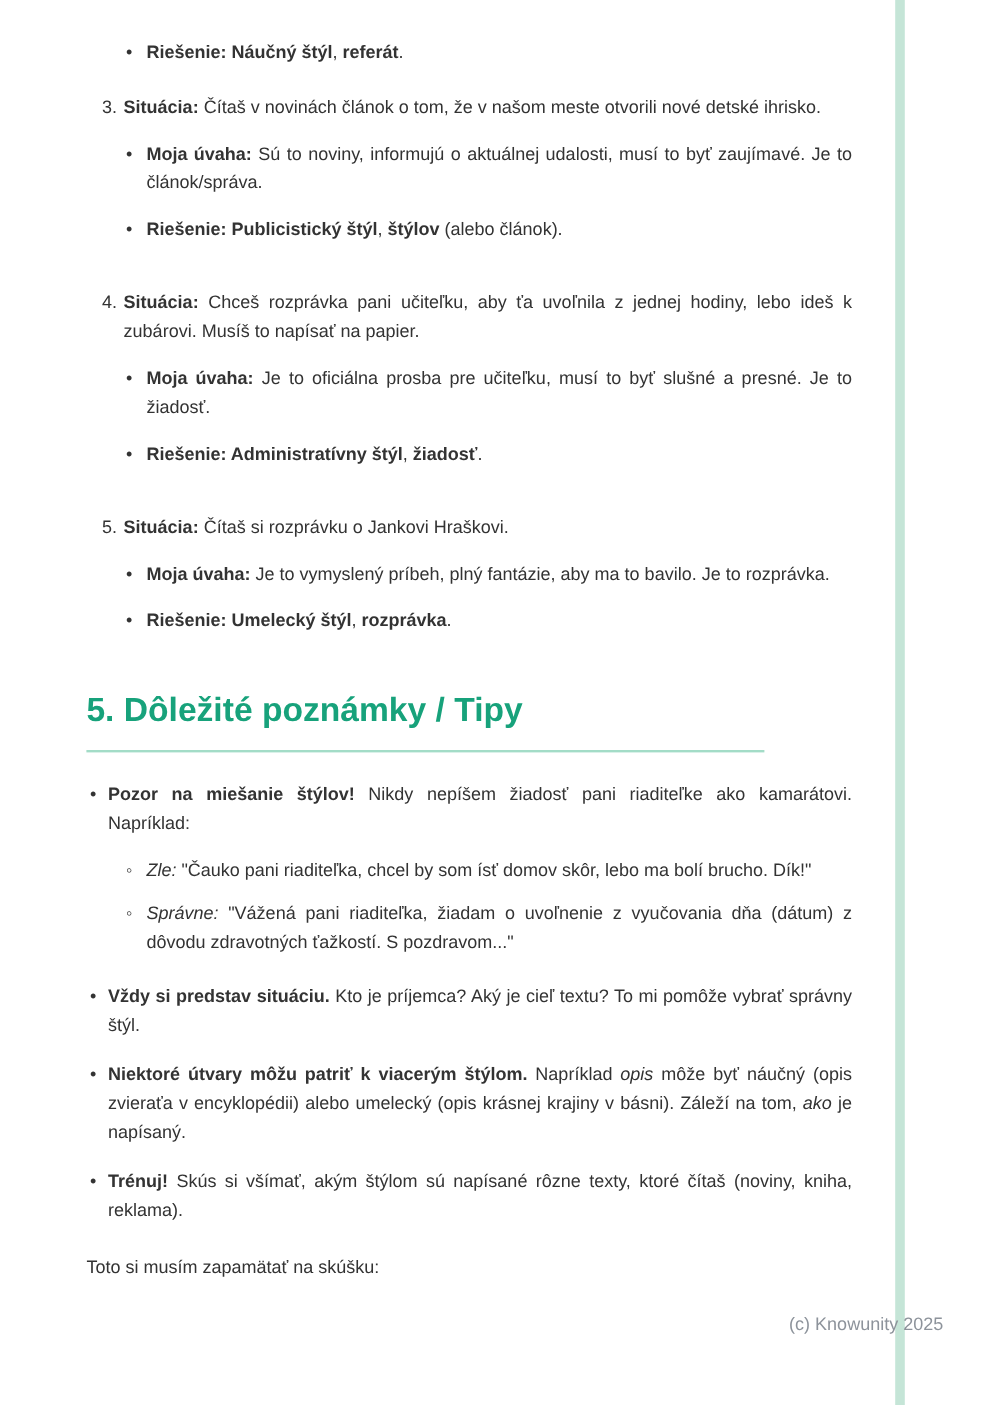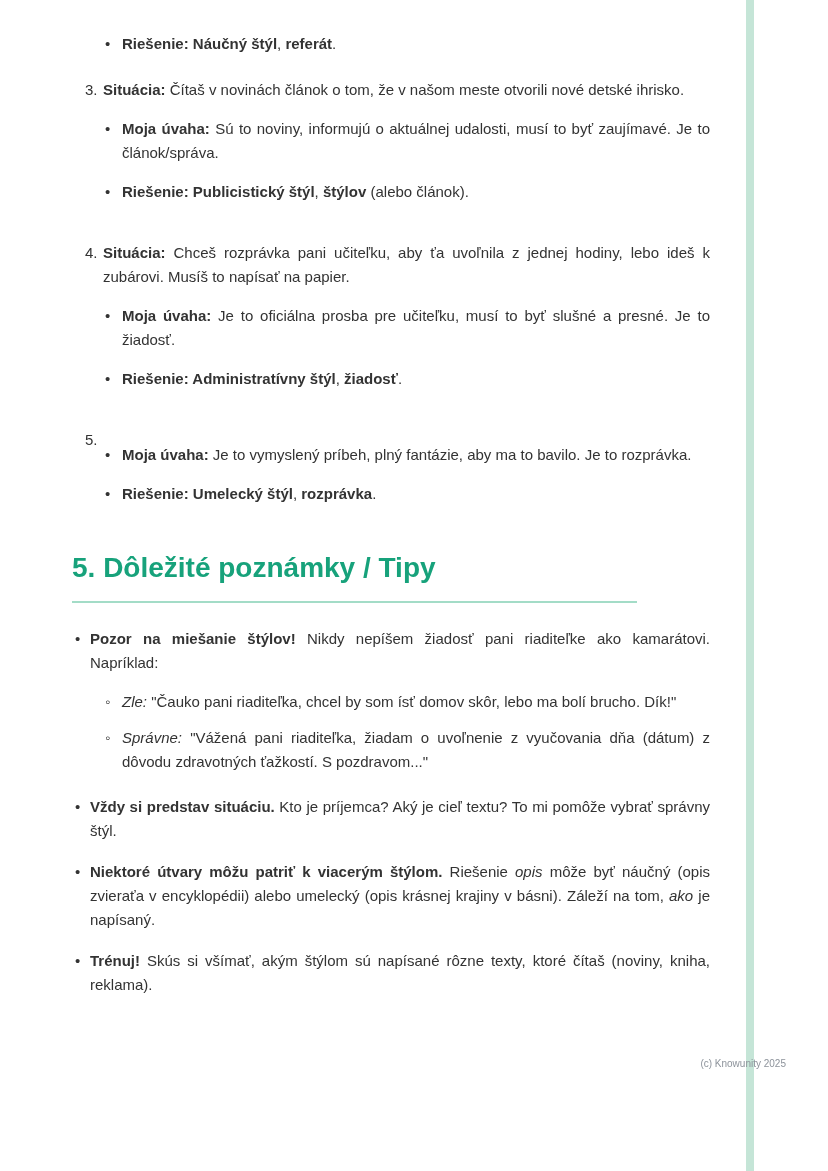--- a/index.html
+++ b/index.html
@@ -45,22 +45,22 @@
   .tip-item{display:flex;padding-left:3px;margin:17px 0 15px 0;}
   .tip-item .bullet-glyph{width:15px;}
   .sub-item{display:flex;padding-left:33px;margin:8px 0 12px 0;}
   .sub-item .bullet-glyph{width:17px;}
   .closing{margin:24px 0 0 0;}
   .accent-bar{
     position:absolute;top:0;left:746px;width:8px;height:1171px;
     background:var(--accent-bar-color);
   }
   .copyright{
-    position:absolute;top:1058px;right:42px;
-    font-size:10px;line-height:12px;color:var(--muted-color);
+    position:absolute;top:1098px;right:42px;
+    font-size:15px;line-height:12px;color:var(--muted-color);
     z-index:2;
   }
 </style>
 </head>
 <body>
 
 <div class="page">
 
   <div class="situation" style="margin-top:0;margin-bottom:18px;">
     <span class="num"></span>
@@ -98,20 +98,21 @@
       <div class="bullet-item">
         <span class="bullet-glyph">•</span>
         <div class="bullet-text rich"><span class="b">Riešenie: Administratívny štýl</span><span>, </span><span class="b">žiadosť</span><span>.</span></div>
       </div>
     </div>
   </div>
 
   <div class="situation">
     <span class="num">5.</span>
     <div class="sit-body">
+      <div class="sit-text rich"><span class="b">Situácia:</span><span> Čítaš si rozprávku o Jankovi Hraškovi.</span></div>
       <div class="bullet-item">
         <span class="bullet-glyph">•</span>
         <div class="bullet-text rich"><span class="b">Moja úvaha:</span><span> Je to vymyslený príbeh, plný fantázie, aby ma to bavilo. Je to rozprávka.</span></div>
       </div>
       <div class="bullet-item">
         <span class="bullet-glyph">•</span>
         <div class="bullet-text rich"><span class="b">Riešenie: Umelecký štýl</span><span>, </span><span class="b">rozprávka</span><span>.</span></div>
       </div>
     </div>
   </div>
@@ -130,26 +131,27 @@
     <div class="sub-item">
       <span class="bullet-glyph">◦</span>
       <div class="bullet-text rich"><span class="i">Správne:</span><span> "Vážená pani riaditeľka, žiadam o uvoľnenie z vyučovania dňa (dátum) z dôvodu zdravotných ťažkostí. S pozdravom..."</span></div>
     </div>
     <div class="tip-item" style="margin-top:21px;">
       <span class="bullet-glyph">•</span>
       <div class="bullet-text rich"><span class="b">Vždy si predstav situáciu.</span><span> Kto je príjemca? Aký je cieľ textu? To mi pomôže vybrať správny štýl.</span></div>
     </div>
     <div class="tip-item">
       <span class="bullet-glyph">•</span>
-      <div class="bullet-text rich"><span class="b">Niektoré útvary môžu patriť k viacerým štýlom.</span><span> Riešenie </span><span class="i">opis</span><span> môže byť náučný (opis zvieraťa v encyklopédii) alebo umelecký (opis krásnej krajiny v básni). Záleží na tom, </span><span class="i">ako</span><span> je napísaný.</span></div>
+      <div class="bullet-text rich"><span class="b">Niektoré útvary môžu patriť k viacerým štýlom.</span><span> Napríklad </span><span class="i">opis</span><span> môže byť náučný (opis zvieraťa v encyklopédii) alebo umelecký (opis krásnej krajiny v básni). Záleží na tom, </span><span class="i">ako</span><span> je napísaný.</span></div>
     </div>
     <div class="tip-item">
       <span class="bullet-glyph">•</span>
       <div class="bullet-text rich"><span class="b">Trénuj!</span><span> Skús si všímať, akým štýlom sú napísané rôzne texty, ktoré čítaš (noviny, kniha, reklama).</span></div>
     </div>
   </div>
 
 
+  <p class="closing">Toto si musím zapamätať na skúšku:</p>
 
 </div>
 
 <div class="accent-bar"></div>
 <div class="copyright">(c) Knowunity 2025</div>
 
 </body></html>

